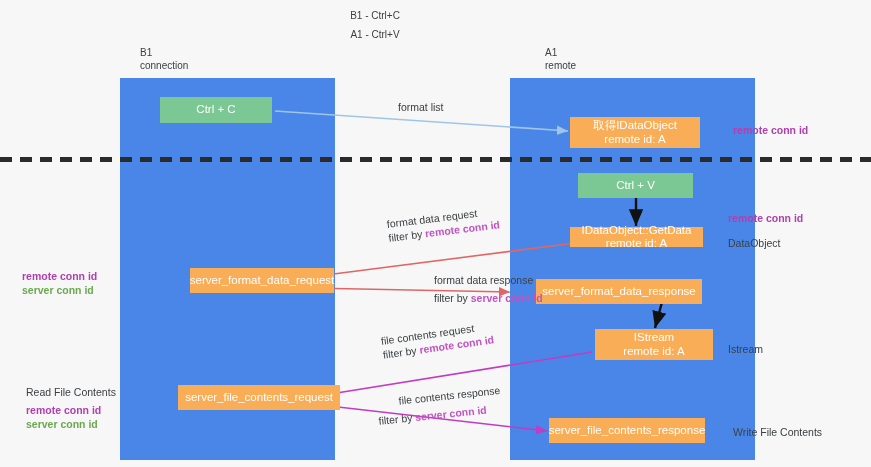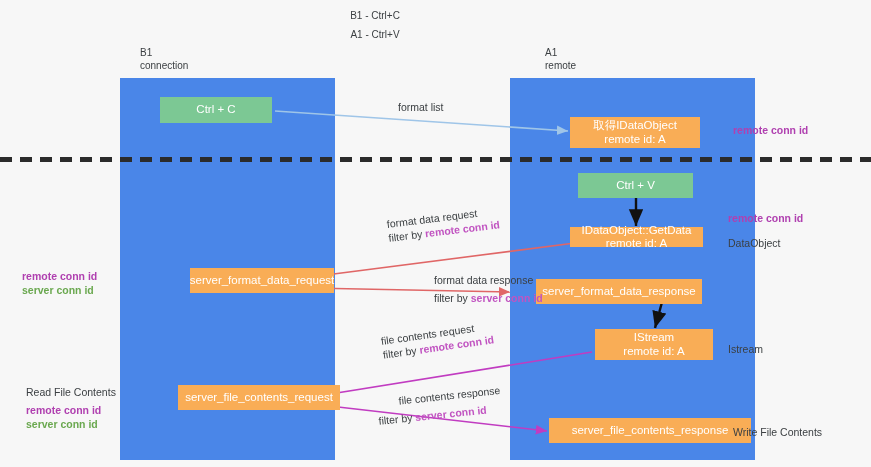--- a/index.html
+++ b/index.html
@@ -188,21 +188,21 @@
   </div>
 
   <div class="abs node orange" style="left:512px; top:279px; width:166px; height:25px;margin-left:24px;">
     <span>server_format_data_response</span>
   </div>
 
   <div class="abs node orange" style="left:150px; top:385px; width:162px; height:25px;margin-left:28px;">
     <span>server_file_contents_request</span>
   </div>
 
-  <div class="abs node orange" style="left:549px; top:418px; width:202px; height:25px;">
+  <div class="abs node orange" style="left:549px; top:418px; width:156px; height:25px;">
     <span>server_file_contents_response</span>
   </div>
 
   <div class="abs edge-label" style="left:398px; top:100px;">
     <span class="row">format list</span>
   </div>
 
   <div class="abs edge-label" style="left:386px; top:217px; transform: rotate(-7deg); transform-origin: left top;">
     <span class="row">format data request</span>
     <span class="row"><span>filter by </span><span class="purple">remote conn id</span></span>

